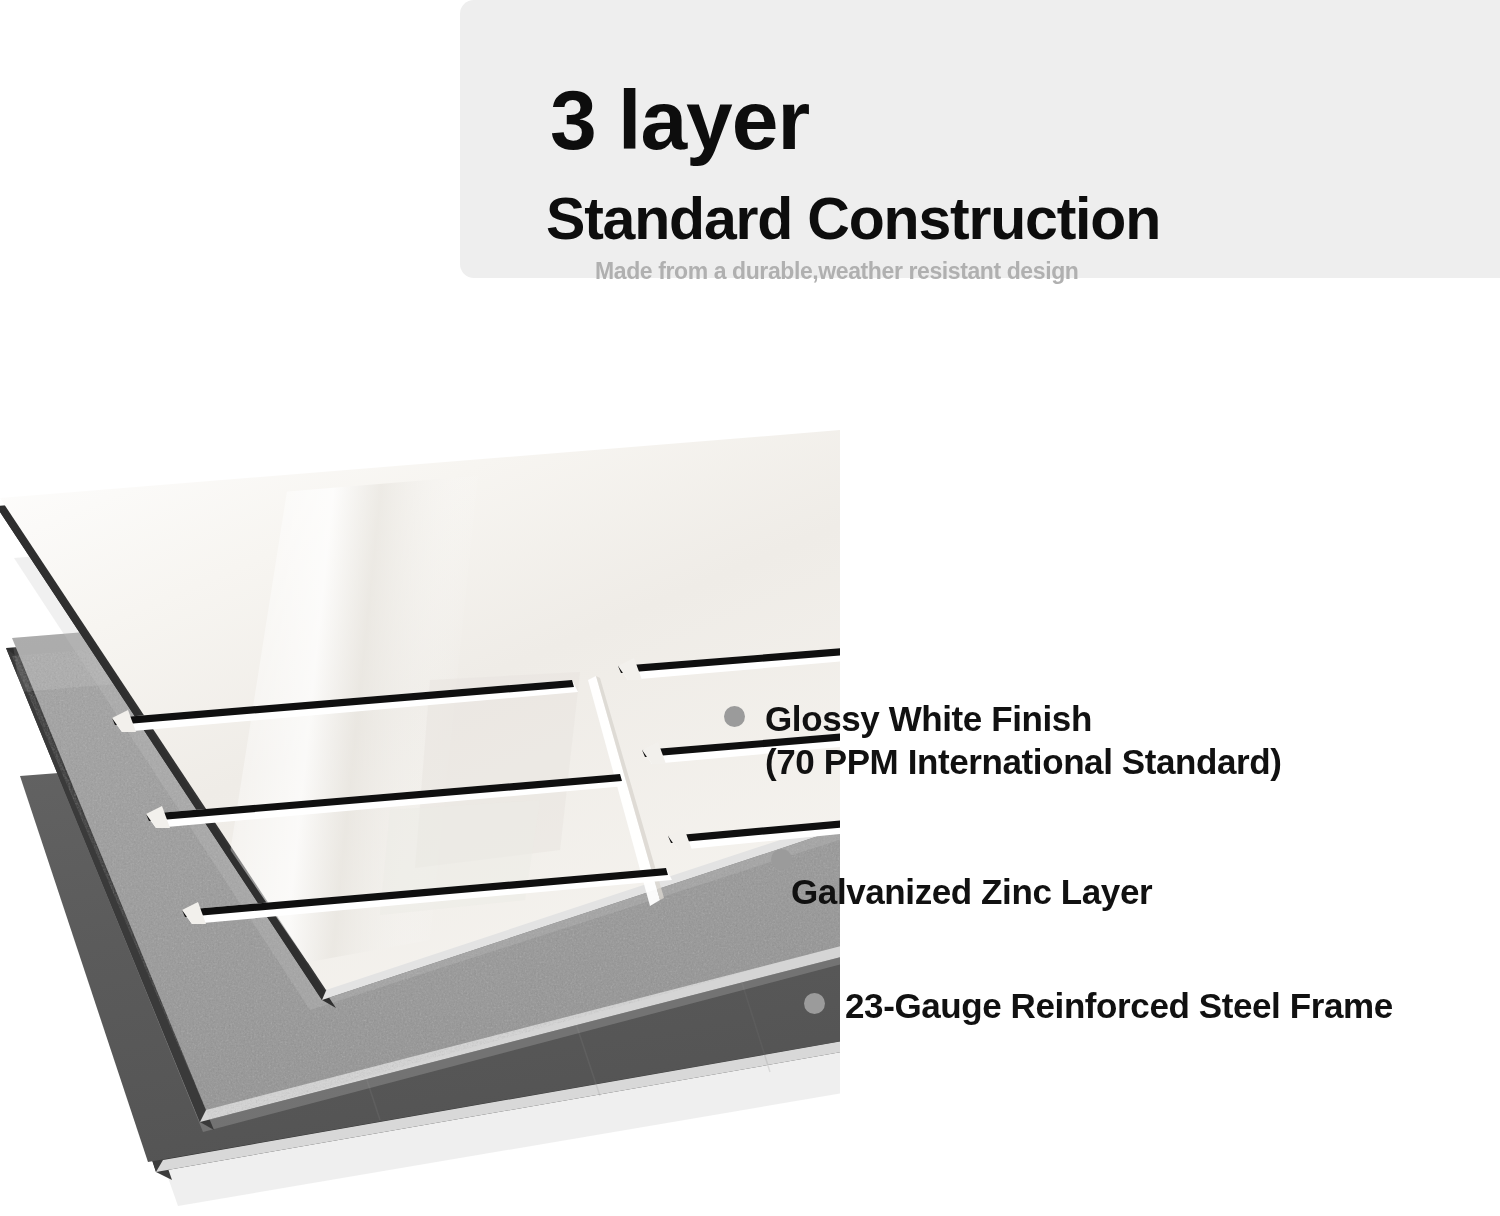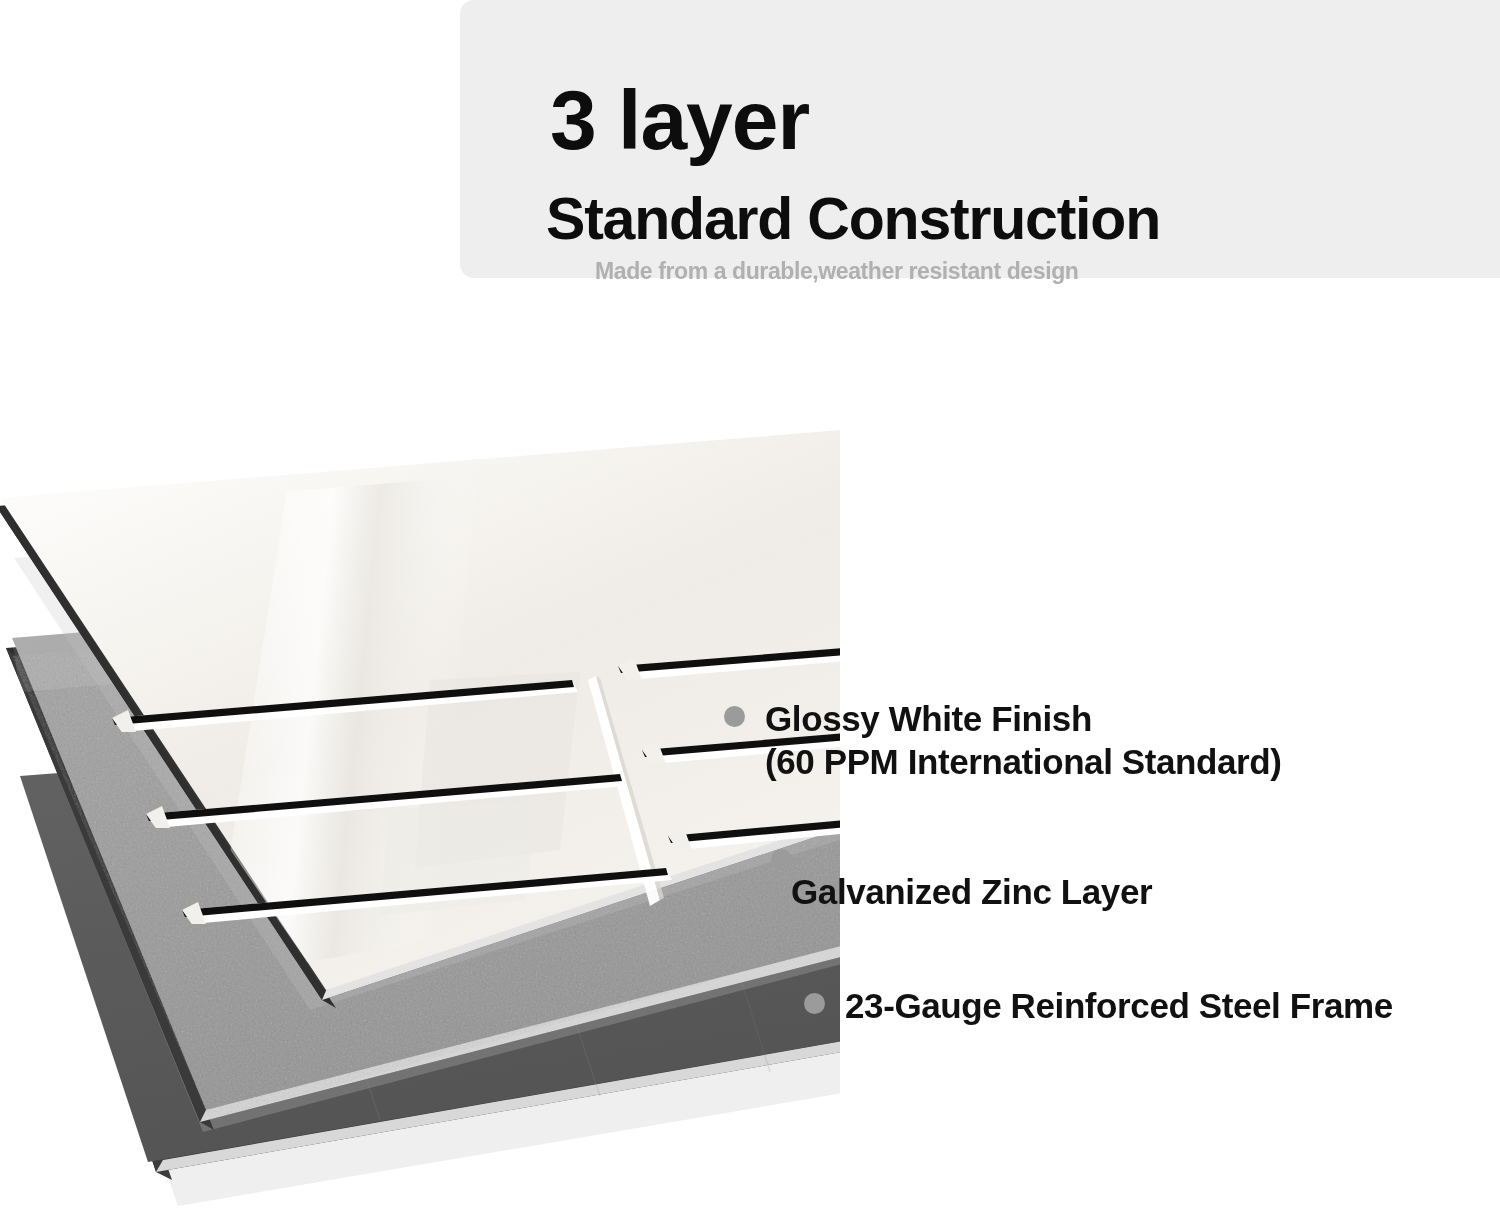--- a/index.html
+++ b/index.html
@@ -191,21 +191,21 @@
         <path d="M708,456 L1018,428 L1020,435 L711,463 Z" fill="#0f0f0f"></path>
         <path d="M708,456 L724,448 L732,470 L718,470 Z" fill="#f2f0ec"></path>
       </g>
     </g>
   </svg>
 </div>
 
 <div class="bullet-row" id="bullet-0">
   <span class="dot" style="background: rgb(155, 155, 155);"></span>
   <span class="bullet-text">Glossy White Finish
-(60 PPM International Standard)</span>
+(70 PPM International Standard)</span>
 </div>
 
 <div class="bullet-row" id="bullet-1">
   <span class="dot" style="background: rgb(155, 155, 155);"></span>
   <span class="bullet-text">Galvanized Zinc Layer</span>
 </div>
 
 <div class="bullet-row" id="bullet-2">
   <span class="dot" style="background: rgb(155, 155, 155);"></span>
   <span class="bullet-text">23-Gauge Reinforced Steel Frame</span>

